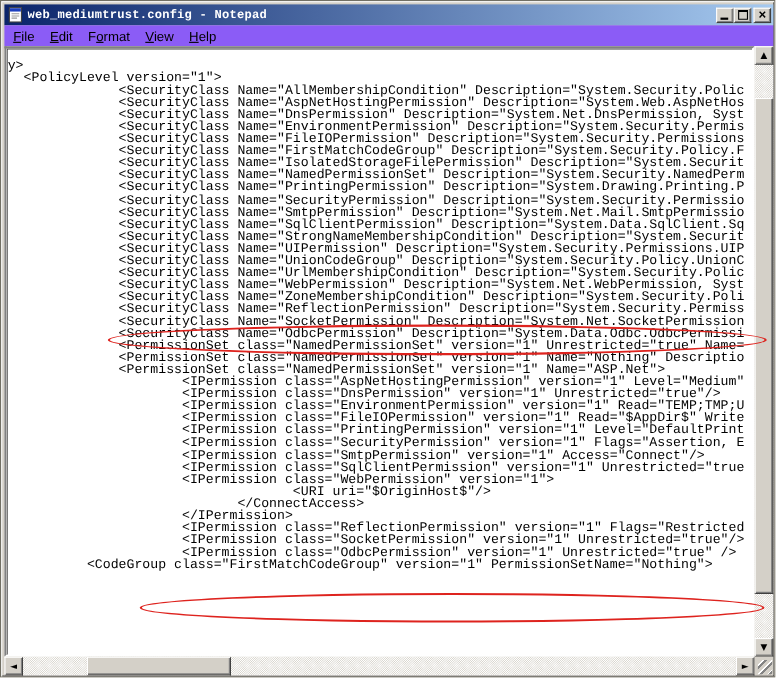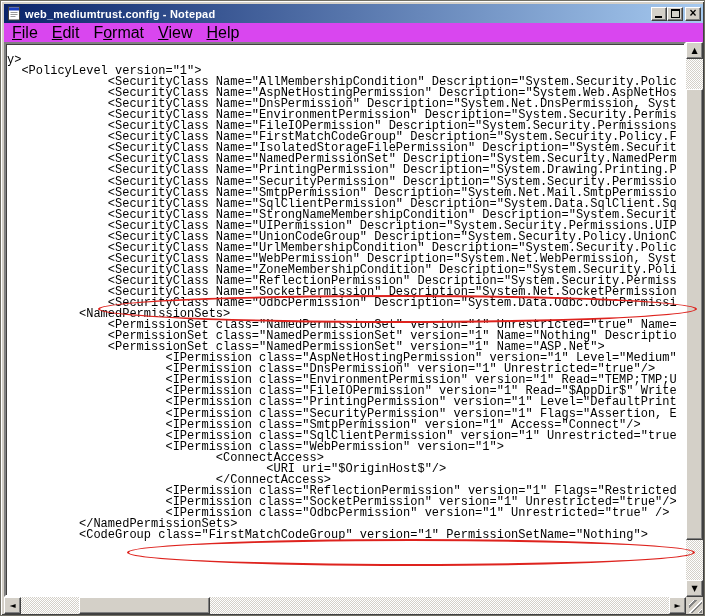--- a/index.html
+++ b/index.html
@@ -16,38 +16,39 @@
   .titlebar{
     position:absolute;left:3px;top:3px;width:699px;height:19px;
     background:linear-gradient(to right,#0a246a,#a6caf0);
     display:flex;align-items:center;padding:0 2px;
   }
   .app-icon{width:15px;height:15px;margin:0 3px 0 1px;flex:0 0 auto;}
   .title-text{
     color:#fff;font-size:11px;font-weight:bold;
     white-space:nowrap;overflow:hidden;flex:1 1 auto;
     letter-spacing:0.2px;
+    font-family:Liberation Mono, monospace;
   }
   .tb-buttons{display:flex;gap:0;flex:0 0 auto;align-items:center;}
   .tb-btn{
     width:16px;height:14px;background:#d4d0c8;
     border:1px solid;border-color:#ffffff #404040 #404040 #ffffff;
     box-shadow:inset -1px -1px 0 #808080;
     display:flex;align-items:center;justify-content:center;
     position:relative;margin-left:0;
   }
   .tb-btn.close{margin-left:2px;}
   .glyph-min{position:absolute;left:3px;bottom:2px;width:7px;height:2px;background:#000;}
   .glyph-max{width:9px;height:9px;border:1px solid #000;border-top-width:2px;}
   .glyph-close{font-size:12px;font-weight:bold;color:#000;line-height:10px;margin-top:-1px;}
   
   .menubar{
     position:absolute;left:3px;top:22px;width:699px;height:19px;
-    background:#d946ef;display:flex;align-items:center;
-    font-size:16px;color:#000;padding-left:1px;
+    background:#8b5cf6;display:flex;align-items:center;
+    font-size:12px;color:#000;padding-left:1px;
   }
   .menu-item{padding:2px 7px;white-space:nowrap;}
   .menu-item u{text-decoration:underline;}
   
   .editor{
     position:absolute;left:3px;top:41px;width:682px;height:555px;
     background:#fff;
     border:2px solid;border-color:#808080 #ffffff #ffffff #808080;
     box-shadow:inset 1px 1px 0 #404040;
     overflow:hidden;
@@ -161,40 +162,38 @@
         <div class="line">              &lt;SecurityClass Name="SqlClientPermission" Description="System.Data.SqlClient.Sq</div>
         <div class="line">              &lt;SecurityClass Name="StrongNameMembershipCondition" Description="System.Securit</div>
         <div class="line">              &lt;SecurityClass Name="UIPermission" Description="System.Security.Permissions.UIP</div>
         <div class="line">              &lt;SecurityClass Name="UnionCodeGroup" Description="System.Security.Policy.UnionC</div>
         <div class="line">              &lt;SecurityClass Name="UrlMembershipCondition" Description="System.Security.Polic</div>
         <div class="line">              &lt;SecurityClass Name="WebPermission" Description="System.Net.WebPermission, Syst</div>
         <div class="line">              &lt;SecurityClass Name="ZoneMembershipCondition" Description="System.Security.Poli</div>
         <div class="line">              &lt;SecurityClass Name="ReflectionPermission" Description="System.Security.Permiss</div>
         <div class="line">              &lt;SecurityClass Name="SocketPermission" Description="System.Net.SocketPermission</div>
         <div class="line">              &lt;SecurityClass Name="OdbcPermission" Description="System.Data.Odbc.OdbcPermissi</div>
-        <div class="line">          &lt;NamedPermissionSets&gt;</div>
         <div class="line">              &lt;PermissionSet class="NamedPermissionSet" version="1" Unrestricted="true" Name=</div>
         <div class="line">              &lt;PermissionSet class="NamedPermissionSet" version="1" Name="Nothing" Descriptio</div>
         <div class="line">              &lt;PermissionSet class="NamedPermissionSet" version="1" Name="ASP.Net"&gt;</div>
         <div class="line">                      &lt;IPermission class="AspNetHostingPermission" version="1" Level="Medium"</div>
         <div class="line">                      &lt;IPermission class="DnsPermission" version="1" Unrestricted="true"/&gt;</div>
         <div class="line">                      &lt;IPermission class="EnvironmentPermission" version="1" Read="TEMP;TMP;U</div>
         <div class="line">                      &lt;IPermission class="FileIOPermission" version="1" Read="$AppDir$" Write</div>
         <div class="line">                      &lt;IPermission class="PrintingPermission" version="1" Level="DefaultPrint</div>
         <div class="line">                      &lt;IPermission class="SecurityPermission" version="1" Flags="Assertion, E</div>
         <div class="line">                      &lt;IPermission class="SmtpPermission" version="1" Access="Connect"/&gt;</div>
         <div class="line">                      &lt;IPermission class="SqlClientPermission" version="1" Unrestricted="true</div>
         <div class="line">                      &lt;IPermission class="WebPermission" version="1"&gt;</div>
-        <div class="line">                             &lt;ConnectAccess&gt;</div>
         <div class="line">                                    &lt;URI uri="$OriginHost$"/&gt;</div>
         <div class="line">                             &lt;/ConnectAccess&gt;</div>
+        <div class="line">                      &lt;/IPermission&gt;</div>
         <div class="line">                      &lt;IPermission class="ReflectionPermission" version="1" Flags="Restricted</div>
         <div class="line">                      &lt;IPermission class="SocketPermission" version="1" Unrestricted="true"/&gt;</div>
         <div class="line">                      &lt;IPermission class="OdbcPermission" version="1" Unrestricted="true" /&gt;</div>
-        <div class="line">          &lt;/NamedPermissionSets&gt;</div>
         <div class="line">          &lt;CodeGroup class="FirstMatchCodeGroup" version="1" PermissionSetName="Nothing"&gt;</div>
       </div>
   </div>
 
   <div class="oval oval-1"></div>
   <div class="oval oval-2"></div>
 
   <div class="vscroll">
     <div class="sb-btn v-up">
         <span>▲</span>

